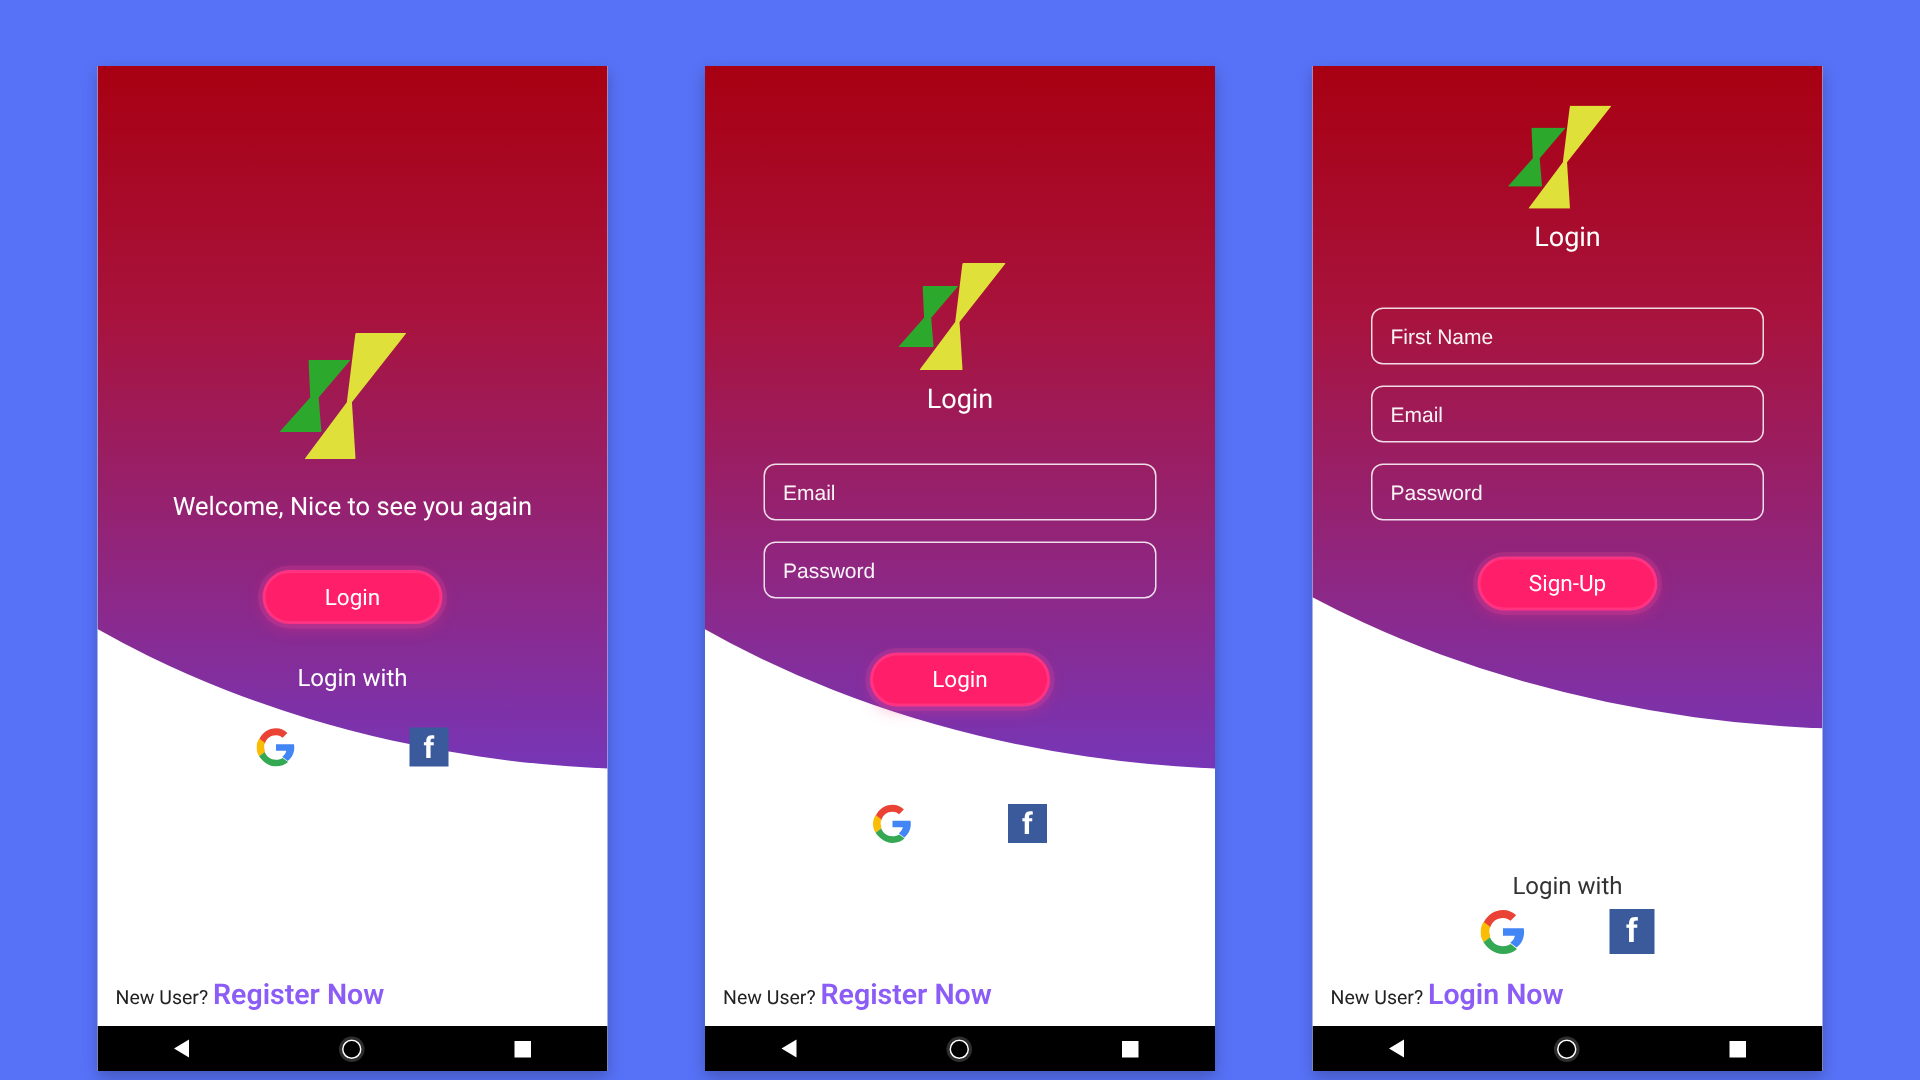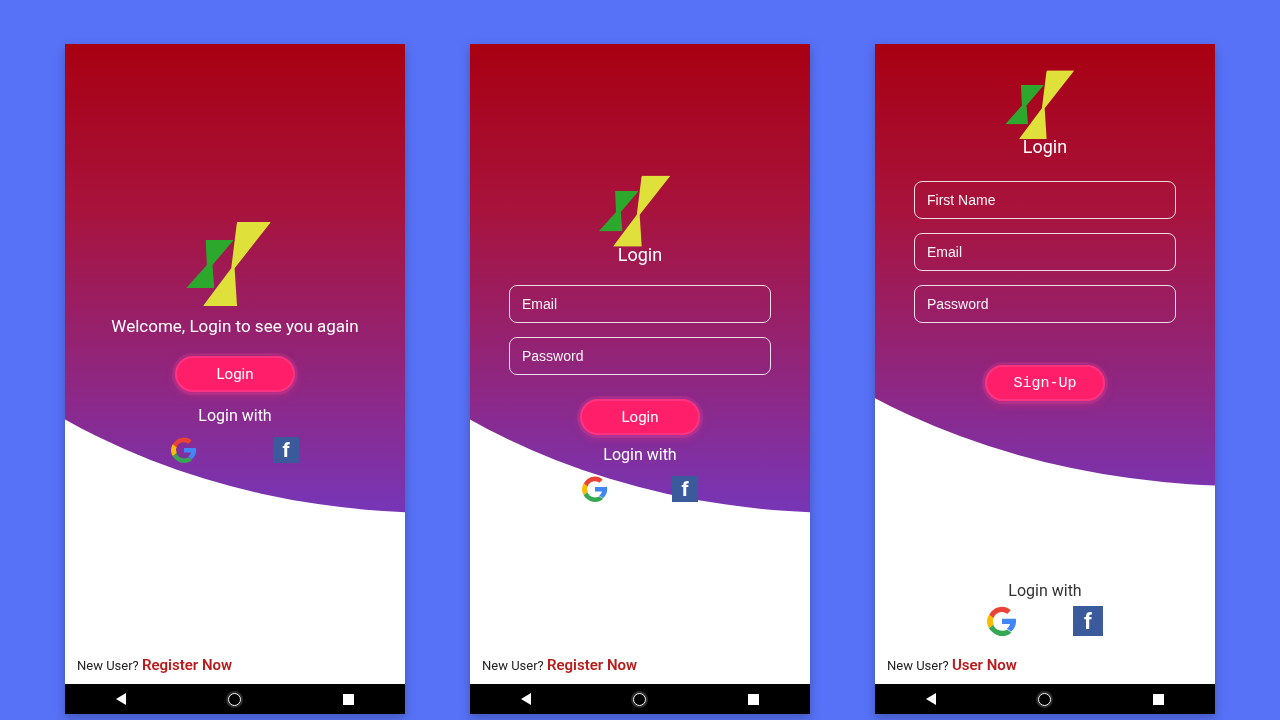--- a/index.html
+++ b/index.html
@@ -35,20 +35,21 @@
   .grad.v3 { clip-path: ellipse(180% 63% at 110% 3%); }
 
   .content {
     position: relative;
     flex: 1 1 auto;
     display: flex;
     flex-direction: column;
     align-items: center;
     padding: 0 18px;
     color: #fff;
+    gap: 12px;
   }
 
   
   .logo { position: relative; width: 90px; height: 84px; }
   .logo .yellow, .logo .green { position: absolute; }
   .logo .yellow {
     left: 30px; top: 0; width: 34px; height: 84px;
     background: #e0e03a;
     transform: skewX(-22deg);
     clip-path: polygon(0 0, 100% 0, 48% 55%, 100% 100%, 0 100%, 38% 55%);
@@ -93,21 +94,21 @@
     display:flex; align-items:center; justify-content:center;
   }
 
   .bottom {
     position: absolute;
     left: 12px;
     bottom: 40px;
     font-size: 13px;
     color: #222;
   }
-  .reg-link { color: #b91c1c; font-weight: 600; font-size: 15px; cursor: pointer; }
+  .reg-link { color: #8b5cf6; font-weight: 600; font-size: 19px; cursor: pointer; }
 
   
   .field {
     width: 262px;
     height: 38px;
     border: 1px solid rgba(255,255,255,.85);
     border-radius: 8px;
     background: transparent;
     color: #fff;
     font-size: 14px;
@@ -135,40 +136,40 @@
   .p1 .content .logo  { margin-top: 178px; }
   .p1 .content .pill-btn { margin-top: 20px; }
 
   .p2 .content .logo  { margin-top: 126px; }
   .p2 .content .pill-btn { margin-top: 24px; }
   .p2 .social-row { gap: 64px; }
   .p2 .login-with { margin-top: 10px; }
 
   .p3 .content .logo  { margin-top: 20px; }
   .p3 .content .field.first { margin-top: 18px; }
-  .p3 .content .pill-btn { margin-top: 42px; font-family: Liberation Mono, monospace; }
+  .p3 .content .pill-btn { margin-top: 12px; }
   .p3 .social-row { gap: 60px; margin-top: 6px;}
   .p3 .login-with { margin-top: 8px;}
   .p3-bottom-social {
     position:absolute; left:0; right:0;
     display:flex; flex-direction:column; align-items:center;
     bottom: 78px;
   }
 </style>
 </head>
 <body>
 
 <div class="phone p1">
   <div class="grad"></div>
   <div class="content">
     <div class="logo">
       <div class="green"></div>
         <div class="yellow"></div>
     </div>
-    <div class="welcome">Welcome, Login to see you again</div>
+    <div class="welcome">Welcome, Nice to see you again</div>
     <div class="pill-btn">Login</div>
     <div class="login-with">Login with</div>
     <div class="social-row">
       <div class="g-logo">
         <svg viewBox="0 0 48 48" width="26" height="26">
             <path fill="#EA4335" d="M24 9.5c3.9 0 6.6 1.7 8.1 3.1l5.9-5.9C34.4 3.2 29.7 1 24 1 14.8 1 6.9 6.6 3.3 14.7l6.9 5.4C12 13.4 17.5 9.5 24 9.5z"></path>
             <path fill="#4285F4" d="M46.5 24.5c0-1.6-.1-2.8-.4-4H24v8.1h12.7c-.5 3-2.3 5.6-5 7.3l6.7 5.2C43.7 37 46.5 31.3 46.5 24.5z"></path>
             <path fill="#FBBC05" d="M10.2 28.1c-.5-1.4-.8-2.9-.8-4.6s.3-3.2.8-4.6l-6.9-5.4C1.2 17 0 20.6 0 24.5s1.2 7.5 3.3 11l6.9-5.4z"></path>
             <path fill="#34A853" d="M24 48c6.1 0 11.2-2 14.9-5.4l-6.7-5.2c-1.9 1.3-4.5 2.2-8.2 2.2-6.5 0-12-4-13.9-9.5l-6.9 5.4C6.9 41.4 14.8 48 24 48z"></path>
           </svg>
@@ -250,20 +251,20 @@
             <path fill="#FBBC05" d="M10.2 28.1c-.5-1.4-.8-2.9-.8-4.6s.3-3.2.8-4.6l-6.9-5.4C1.2 17 0 20.6 0 24.5s1.2 7.5 3.3 11l6.9-5.4z"></path>
             <path fill="#34A853" d="M24 48c6.1 0 11.2-2 14.9-5.4l-6.7-5.2c-1.9 1.3-4.5 2.2-8.2 2.2-6.5 0-12-4-13.9-9.5l-6.9 5.4C6.9 41.4 14.8 48 24 48z"></path>
           </svg>
       </div>
       <div class="fb-logo" style="width:30px;height:30px;font-size:22px">f</div>
     </div>
   </div>
 
   <div class="bottom">
     <span>New User?</span>
-    <span class="reg-link">User Now</span>
+    <span class="reg-link">Login Now</span>
   </div>
   <div class="navbar">
     <div class="nav-back"></div>
     <div class="nav-home"></div>
     <div class="nav-recent"></div>
   </div>
 </div>
 
 </body></html>

